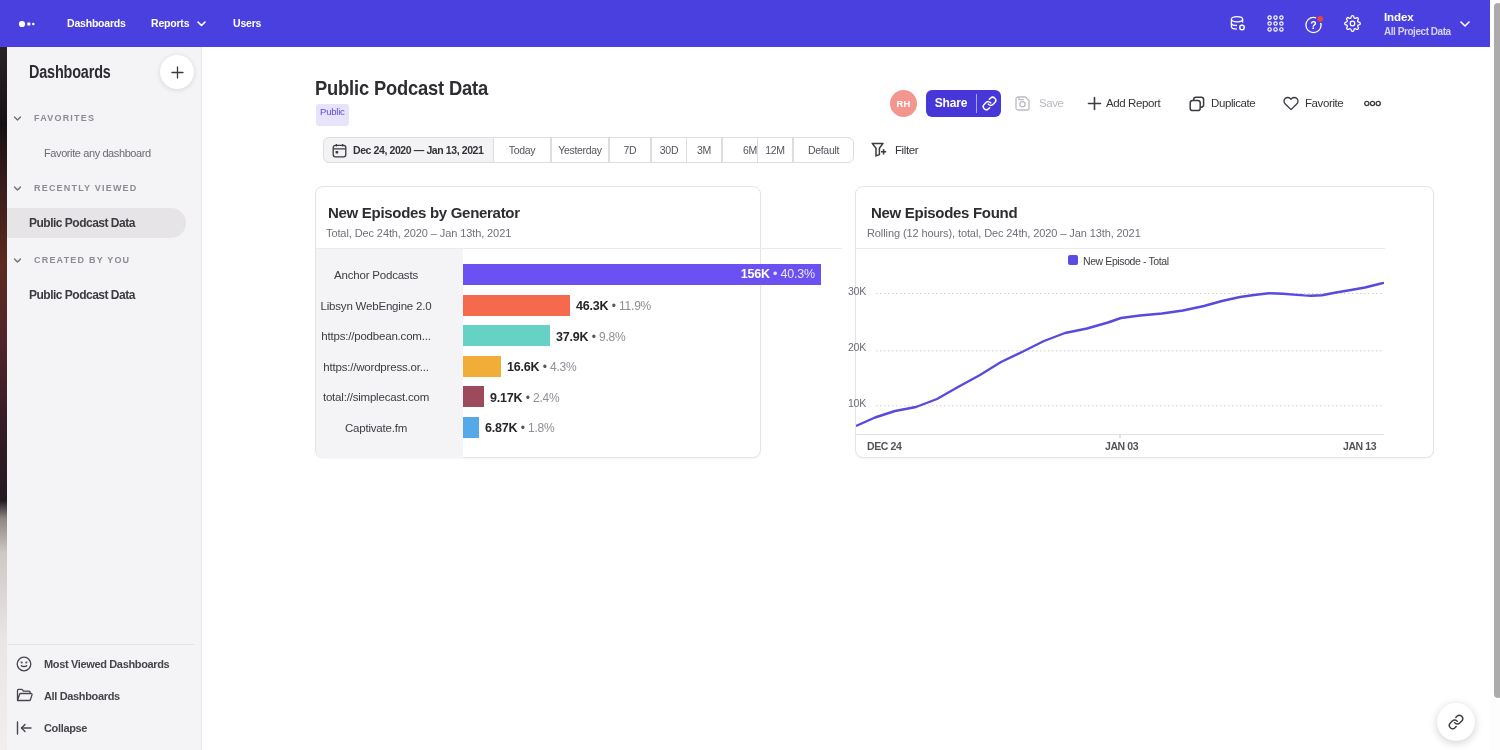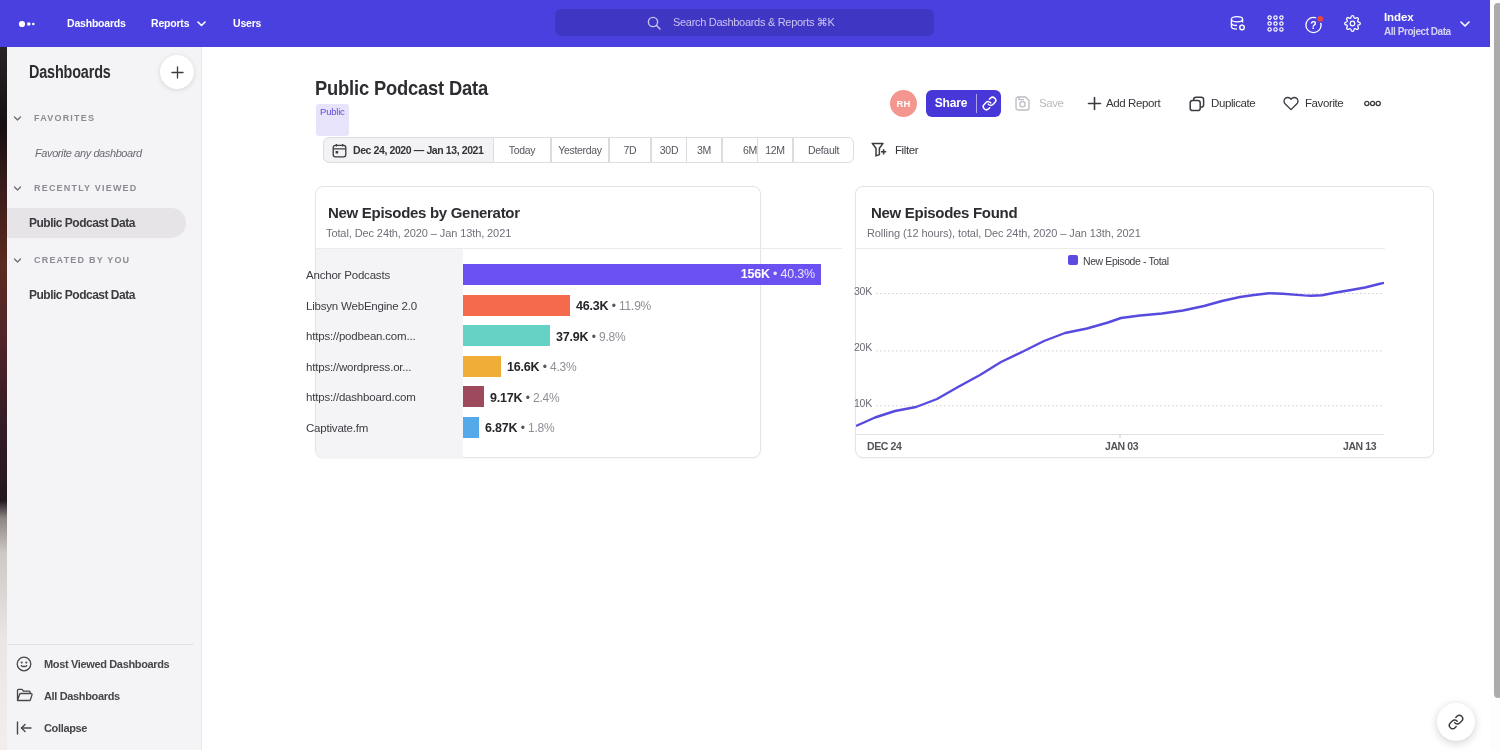--- a/index.html
+++ b/index.html
@@ -12,57 +12,50 @@
 .navtxt { position:absolute; top:0; height:47px; line-height:47px; color:#fff; font-weight:700; font-size:10.5px; letter-spacing:-0.2px; }
 #search { position:absolute; left:555px; top:9px; width:379px; height:27px; background:#4036c4; border-radius:6px; color:#c9c3f1; font-size:11px; line-height:27px; letter-spacing:-0.3px; }
 #sidebar { position:absolute; left:0; top:47px; width:202px; height:703px; background:#f4f3f5; border-right:1px solid #e9e7ea; }
 #leftstrip { position:absolute; left:0; top:47px; width:7px; height:703px;
  background:linear-gradient(180deg,#2a2326 0%,#171013 11%,#3a1d1a 20%,#5c2a20 31%,#50242a 42%,#341c26 54%,#241821 64.5%,#8c8581 67%,#cfc9c6 72%,#e9e5e2 84%,#f1eeeb 100%); }
 .sechead { position:absolute; font-size:9px; font-weight:700; letter-spacing:1.2px; color:#8c8b93; }
 .sideitem { position:absolute; left:29px; font-size:12px; font-weight:700; color:#3b3b41; letter-spacing:-0.5px; }
 .schev { position:absolute; left:13px; width:9px; height:9px; }
 #main { position:absolute; left:203px; top:47px; width:1287px; height:703px; background:#fff; }
 h1 { position:absolute; left:315px; top:76px; font-size:21px; font-weight:700; color:#2c2c31; letter-spacing:-0.2px; transform:scaleX(0.873); transform-origin:left top; white-space:nowrap; }
-#badge { position:absolute; left:316px; top:104px; height:32px; line-height:15px; padding:0 4px; background:#e7e3fa; color:#5f4cd9; font-size:9.5px; font-weight:400; border-radius:3px; letter-spacing:-0.2px; }
+#badge { position:absolute; left:316px; top:104px; height:22px; line-height:15px; padding:0 4px; background:#e7e3fa; color:#5f4cd9; font-size:9.5px; font-weight:400; border-radius:3px; letter-spacing:-0.2px; }
 .seg { position:absolute; top:137px; height:26px; border:1px solid #dddce0; background:#fff; color:#55555e; font-size:10.5px; text-align:center; letter-spacing:-0.3px; }
 .card { position:absolute; top:186px; height:272px; background:#fff; border:1px solid #e5e3e7; border-radius:8px; box-shadow:0 1px 2px rgba(20,20,30,0.04); }
 .ctitle { position:absolute; font-size:15px; font-weight:700; color:#2c2c31; letter-spacing:-0.3px; }
 .csub { position:absolute; font-size:11px; color:#70707a; letter-spacing:-0.1px; white-space:nowrap; }
 .bar { position:absolute; height:21px; }
-.blabel { position:absolute; width:140px; text-align:left; font-size:11.5px; color:#3c3c43; letter-spacing:-0.2px; }
+.blabel { position:absolute; width:140px; text-align:center; font-size:11.5px; color:#3c3c43; letter-spacing:-0.2px; }
 .bval { position:absolute; font-size:12.5px; font-weight:700; color:#26262b; letter-spacing:-0.2px; white-space:nowrap;text-align:right; }
 .bval .pct { font-weight:400; color:#8e8e96; font-size:12px; }
 .bval .dot { font-weight:400; color:#55555c; font-size:12px; }
-.ylab { position:absolute; font-size:10.5px; color:#6c6c74; width:30px; text-align:right; letter-spacing:-0.2px; }
+.ylab { position:absolute; font-size:10.5px; color:#6c6c74; width:30px; text-align:center; letter-spacing:-0.2px; }
 .xlab { position:absolute; top:440px; font-size:10.5px; font-weight:700; color:#53535a; letter-spacing:-0.4px; }
 svg { display:block; }
 .hbtn { position:absolute; font-size:11.5px; font-weight:400; color:#35353b; letter-spacing:-0.4px; }
 </style>
 </head>
 <body>
 
 <div id="nav">
   <svg class="abs" style="left:17px;top:18px" width="22" height="12" viewBox="0 0 22 12">
     <circle cx="5" cy="6" r="3.1" fill="#fff"></circle>
     <circle cx="11.8" cy="6" r="1.8" fill="#fff"></circle>
     <circle cx="16.3" cy="6" r="1.3" fill="#fff"></circle>
   </svg>
   <div class="navtxt" style="left:67px">Dashboards</div>
   <div class="navtxt" style="left:151px">Reports</div>
   <svg class="abs" style="left:197px;top:21px" width="9" height="6" viewBox="0 0 9 6">
       <path d="M1 1 L4.5 4.5 L8 1" stroke="#fff" stroke-width="1.6" fill="none" stroke-linecap="round" stroke-linejoin="round"></path>
     </svg>
   <div class="navtxt" style="left:233px">Users</div>
-  <div id="search">
-    <svg class="abs" style="left:92px;top:7px" width="14" height="14" viewBox="0 0 14 14">
-        <circle cx="6" cy="6" r="4.6" stroke="#c9c3f1" stroke-width="1.4" fill="none"></circle>
-        <path d="M9.5 9.5 L13 13" stroke="#c9c3f1" stroke-width="1.4" stroke-linecap="round"></path>
-      </svg>
-    <span style="position:absolute;left:118px">Search Dashboards &amp; Reports ⌘K</span>
-  </div>
 
   <svg class="abs" style="left:1229px;top:15px" width="18" height="18" viewBox="0 0 18 18" fill="none" stroke="#fff" stroke-width="1.3">
     <ellipse cx="8" cy="4.2" rx="5.6" ry="2.6"></ellipse>
     <path d="M2.4 4.2 V11.5 C2.4 12.9 4.9 14.1 8 14.1 M13.6 4.2 V7.5"></path>
     <path d="M2.4 7.9 C2.4 9.3 4.9 10.5 8 10.5"></path>
     <circle cx="13" cy="12.4" r="2.2"></circle>
     <path d="M13 9.4 v1 M13 14.4 v1 M10 12.4 h1 M15 12.4 h1 M10.9 10.3 l.7.7 M14.4 13.8 l.7.7 M15.1 10.3 l-.7.7 M11.6 13.8 l-.7.7" stroke-width="1.1"></path>
   </svg>
   <svg class="abs" style="left:1267px;top:15px" width="17" height="17" viewBox="0 0 17 17" fill="none" stroke="#fff" stroke-width="1.15">
     <circle cx="2.6" cy="2.6" r="1.7"></circle>
@@ -97,21 +90,21 @@
   <div style="position:absolute;left:29px;top:15px;font-size:18px;font-weight:700;color:#2c2c31;letter-spacing:-0.2px;transform:scaleX(0.8);transform-origin:left top;white-space:nowrap">Dashboards</div>
   <div style="position:absolute;left:160px;top:8px;width:34px;height:34px;border-radius:50%;background:#fff;box-shadow:0 1px 5px rgba(30,30,40,0.14)">
     <svg style="position:absolute;left:10.5px;top:10.5px" width="13" height="13" viewBox="0 0 13 13">
         <path d="M6.5 1 V12 M1 6.5 H12" stroke="#3a3a40" stroke-width="1.3" stroke-linecap="round"></path>
       </svg>
   </div>
   <svg class="schev" style="top:67px" viewBox="0 0 9 9">
       <path d="M1.5 3 L4.5 6 L7.5 3" stroke="#6f6f77" stroke-width="1.4" fill="none" stroke-linecap="round" stroke-linejoin="round"></path>
     </svg>
   <div class="sechead" style="left:34px;top:66px">FAVORITES</div>
-  <div style="position:absolute;left:35px;top:100px;font-size:11px;font-style:italic;color:#6b6b74;letter-spacing:-0.4px">Favorite any dashboard</div>
+  <div style="position:absolute;left:44px;top:100px;font-size:11px;color:#6b6b74;letter-spacing:-0.4px">Favorite any dashboard</div>
   <svg class="schev" style="top:137px" viewBox="0 0 9 9">
       <path d="M1.5 3 L4.5 6 L7.5 3" stroke="#6f6f77" stroke-width="1.4" fill="none" stroke-linecap="round" stroke-linejoin="round"></path>
     </svg>
   <div class="sechead" style="left:34px;top:136px">RECENTLY VIEWED</div>
   <div style="position:absolute;left:0;top:161px;width:186px;height:30px;background:#e6e4e7;border-radius:0 15px 15px 0"></div>
   <div class="sideitem" style="top:169px">Public Podcast Data</div>
   <svg class="schev" style="top:209px" viewBox="0 0 9 9">
       <path d="M1.5 3 L4.5 6 L7.5 3" stroke="#6f6f77" stroke-width="1.4" fill="none" stroke-linecap="round" stroke-linejoin="round"></path>
     </svg>
   <div class="sechead" style="left:34px;top:208px">CREATED BY YOU</div>
@@ -201,21 +194,21 @@
   <div class="ctitle" style="left:12px;top:17px">New Episodes by Generator</div>
   <div class="csub" style="left:10px;top:40px">Total, Dec 24th, 2020 – Jan 13th, 2021</div>
   <div style="position:absolute;left:0;top:61px;width:526px;height:1px;background:#eceaed"></div>
   <div style="position:absolute;left:0;top:62px;width:147px;height:209px;background:#f4f3f5;border-radius:0 0 0 8px"></div>
 </div>
 
 <div class="blabel" style="left:306px;top:269px">Anchor Podcasts</div>
 <div class="blabel" style="left:306px;top:300px">Libsyn WebEngine 2.0</div>
 <div class="blabel" style="left:306px;top:330px">https://podbean.com...</div>
 <div class="blabel" style="left:306px;top:361px">https://wordpress.or...</div>
-<div class="blabel" style="left:306px;top:391px">https://dashboard.com</div>
+<div class="blabel" style="left:306px;top:391px">total://simplecast.com</div>
 <div class="blabel" style="left:306px;top:422px">Captivate.fm</div>
 <div class="bar" style="left:463px;top:264px;width:358px;background:#6b51f2">
   <span style="position:absolute;right:6px;top:0;line-height:21px;color:#fff;font-size:12.5px;font-weight:700;letter-spacing:-0.2px">156K <span style="font-weight:400;color:rgba(255,255,255,0.85)">• 40.3%</span></span>
 </div>
 <div class="bar" style="left:463px;top:295px;width:107px;background:#f5694c"></div>
 <div class="bar" style="left:463px;top:325px;width:87px;background:#66d2c6"></div>
 <div class="bar" style="left:463px;top:356px;width:38px;background:#f0ad38"></div>
 <div class="bar" style="left:463px;top:386px;width:21px;background:#9d4a5c"></div>
 <div class="bar" style="left:463px;top:417px;width:16px;background:#55a9e8"></div>
 <div class="bval" style="left:576px;top:299px">46.3K <span class="dot">•</span> <span class="pct">11.9%</span></div>

